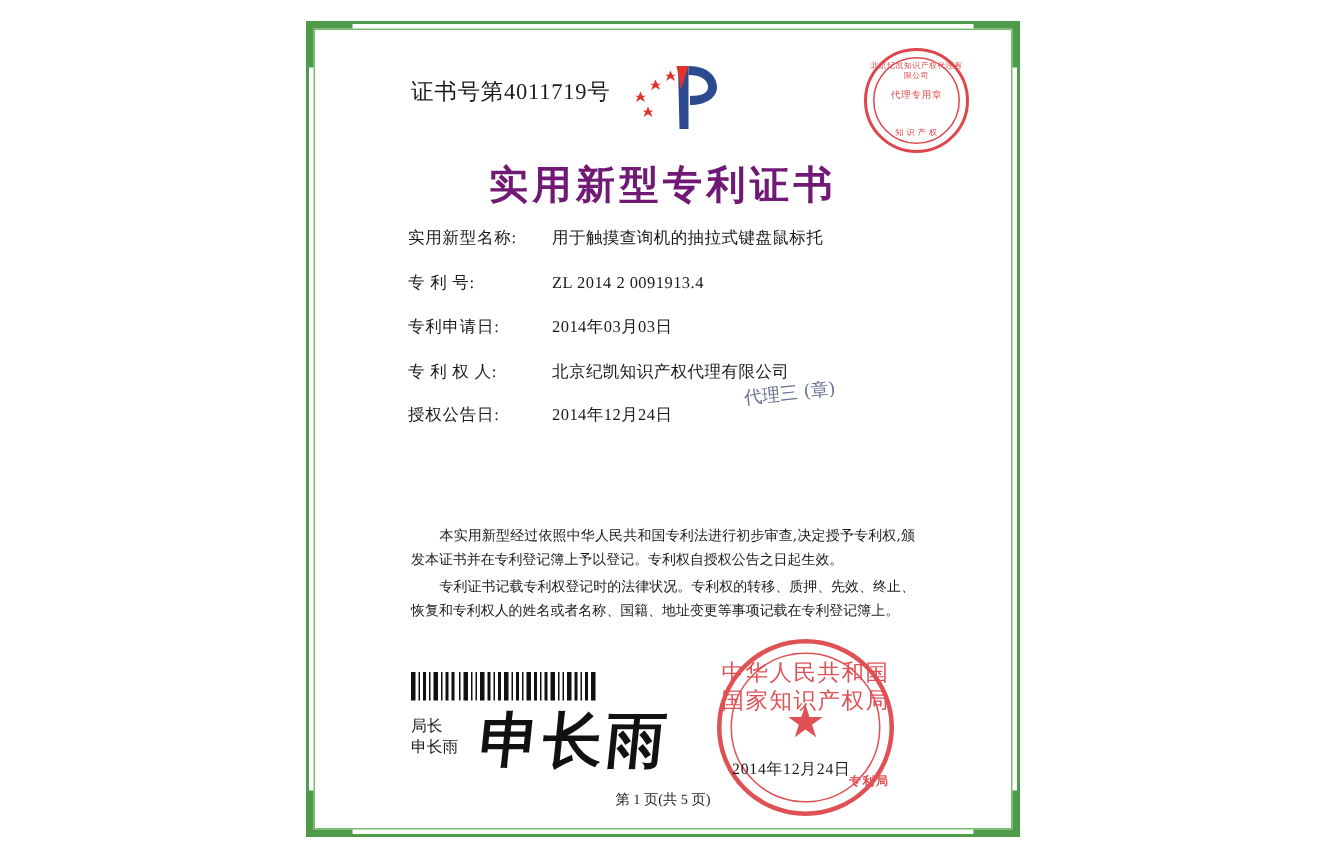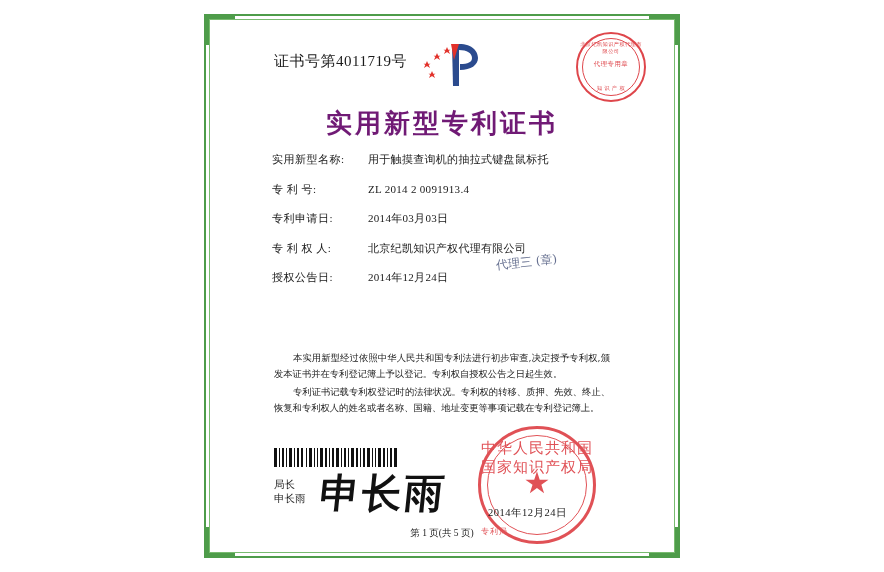--- a/index.html
+++ b/index.html
@@ -252,26 +252,27 @@
     position: absolute;
     top: 10px;
     left: 0;
     width: 100%;
     text-align: center;
     font-size: 15px;
     letter-spacing: 1px;
   }
   .seal .arc-bottom {
     position: absolute;
-    bottom: 4px;
-    left: 0;
-    width: 100%;
-    text-align: left;
+    bottom: 15px;
+    left: 0;
+    width: 100%;
+    text-align: right;
     font-size: 8px;
     letter-spacing: 1px;
+    font-weight: bold;
   }
   .seal .star {
     position: absolute;
     left: 50%;
     top: 50%;
     transform: translate(-50%, -58%);
     font-size: 30px;
     line-height: 30px;
   }
   

